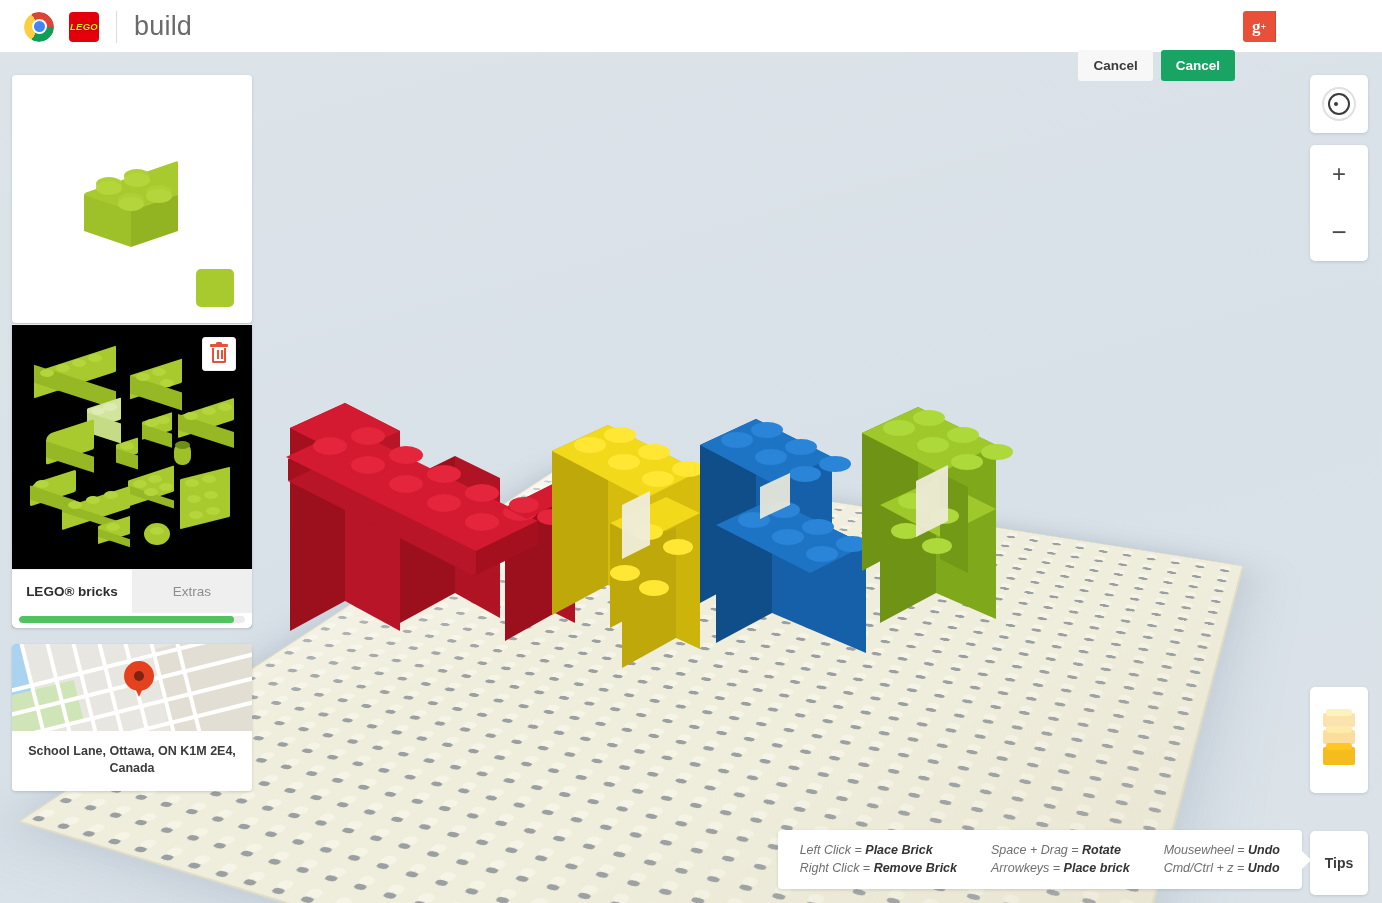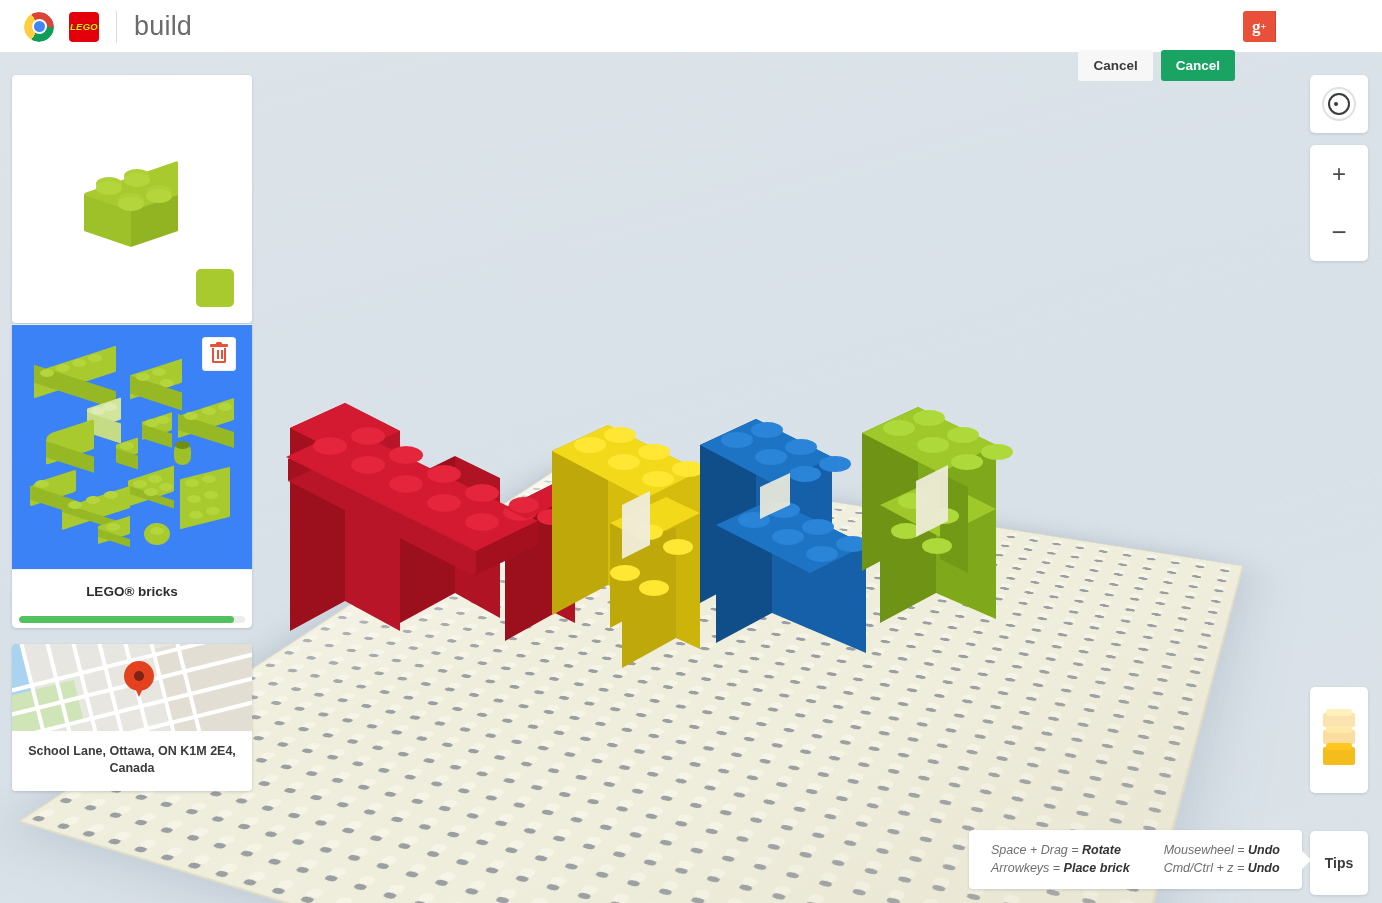--- a/index.html
+++ b/index.html
@@ -229,21 +229,21 @@
   .pb-s3 { left: 40px; top: 34px; }
   .pb-s4 { left: 68px; top: 26px; }
 
   .swatch {
     position: absolute; right: 18px; bottom: 16px;
     width: 38px; height: 38px; border-radius: 5px;
     background: #a8ca2e; cursor: pointer;
   }
 
   
-  .palette-card { margin-top: 1px; position: relative; background: #3b82f6; }
+  .palette-card { margin-top: 1px; position: relative; background: #000000; }
   .palette-card.card { border-radius: 0 0 4px 4px; }
   .palette-top { border-top: 1px solid #ececec; }
   .trash-btn {
     position: absolute; right: 16px; top: 12px;
     width: 34px; height: 34px; background: #fff;
     border: 1px solid #f0f0f0; border-radius: 3px;
     display: flex; align-items: center; justify-content: center;
     cursor: pointer;
   }
   .trash-icon { width: 18px; height: 20px; position: relative; }
@@ -509,20 +509,24 @@
         <div class="lbrick top"></div>
         <div class="lbrick mid"></div>
         <div class="lbrick bottom"></div>
       </div>
     </div>
 
     <div class="ctrl ctrl-tips">Tips</div>
 
     <div class="tips-panel">
       <div class="tips-col">
+        <div class="tip-row"><span>Left Click = </span><b>Place Brick</b></div>
+        <div class="tip-row"><span>Right Click = </span><b>Remove Brick</b></div>
+      </div>
+      <div class="tips-col">
         <div class="tip-row"><span>Space + Drag = </span><b>Rotate</b></div>
         <div class="tip-row"><span>Arrowkeys = </span><b>Place brick</b></div>
       </div>
       <div class="tips-col">
         <div class="tip-row"><span>Mousewheel = </span><b>Undo</b></div>
         <div class="tip-row"><span>Cmd/Ctrl + z = </span><b>Undo</b></div>
       </div>
     </div>
   </div>
 
@@ -647,20 +651,21 @@
         </div>
 
         <div class="pbrick" style="left:132px; top:198px;">
           <div class="face-top" style="left:0; top:0; width:26px; height:22px; border-radius:50%; transform:none;"></div>
           <div class="pstud" style="left:6px; top:4px;"></div>
         </div>
       </div>
 
       <div class="tabs">
         <div class="tab active">LEGO® bricks</div>
+        <div class="tab inactive">Extras</div>
       </div>
 
       <div class="progress-wrap">
         <div class="progress-track">
           <div class="progress-fill" id="progress-fill" style="width: 95%; background: rgb(82, 193, 96);"></div>
         </div>
       </div>
     </div>
 
     <div class="card map-card">

